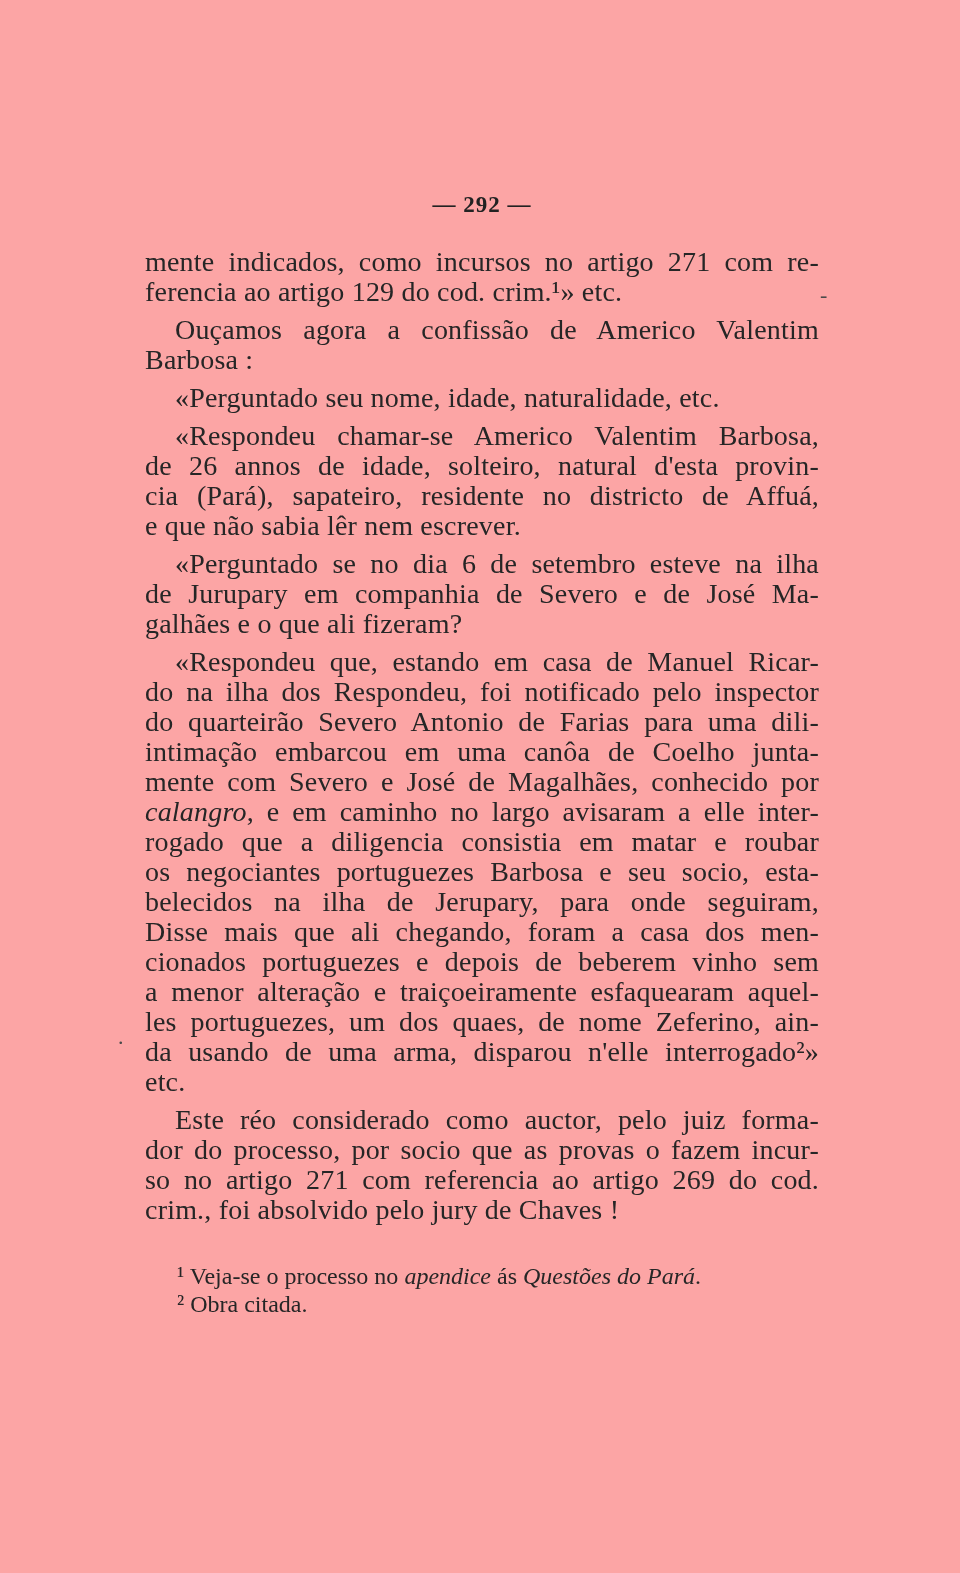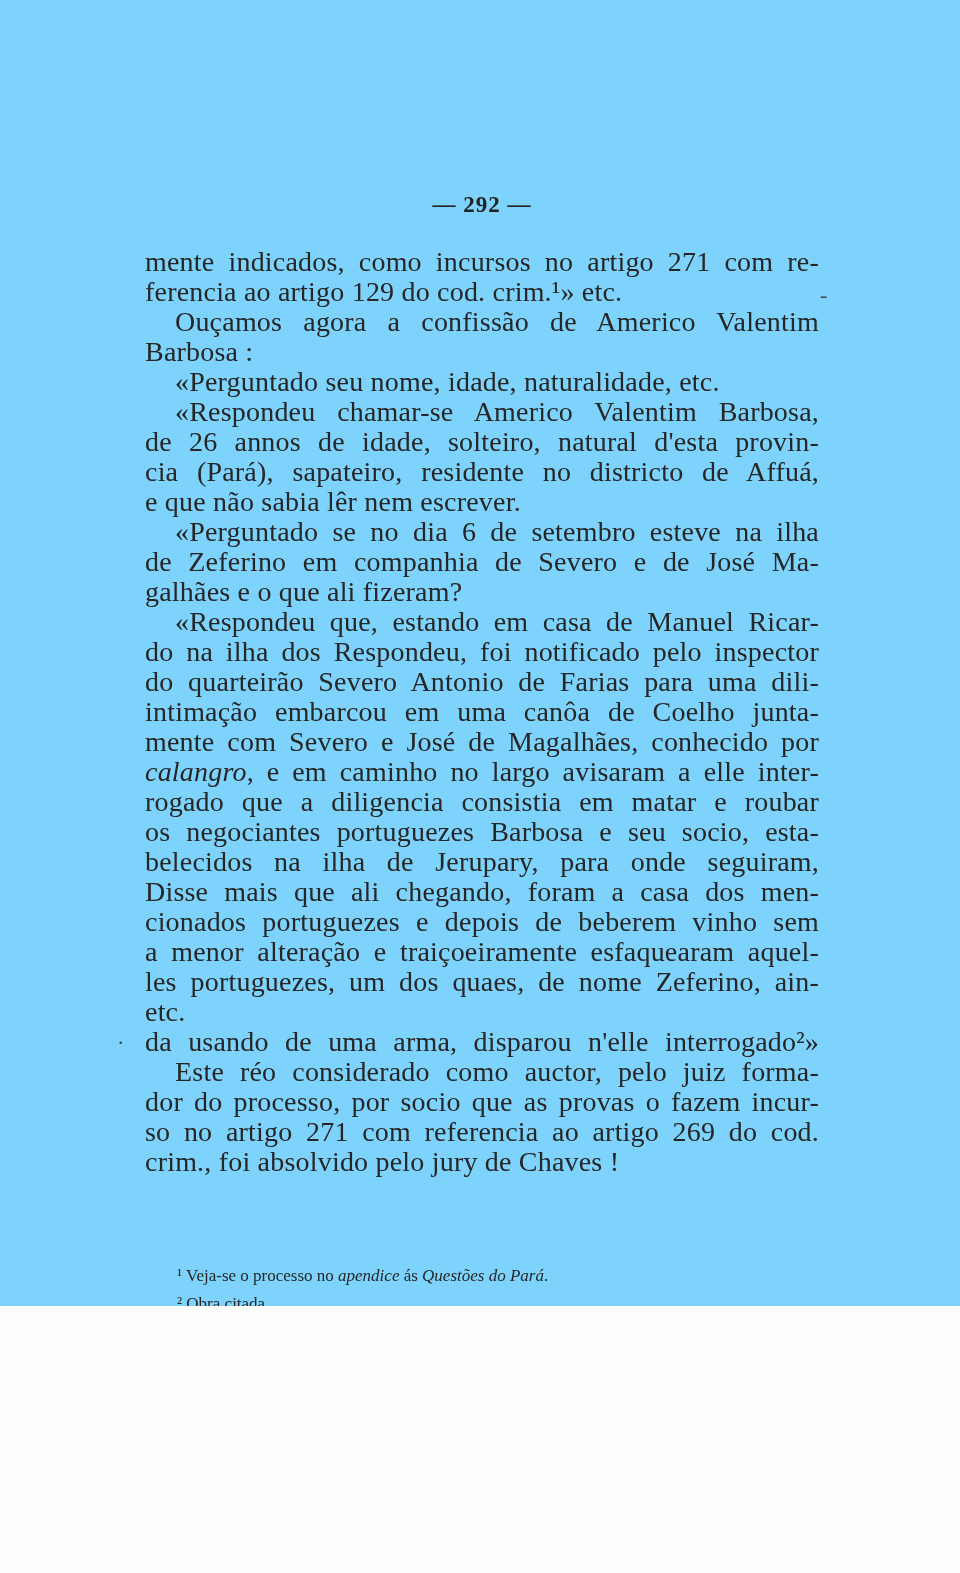--- a/index.html
+++ b/index.html
@@ -5,23 +5,23 @@
   * { margin: 0; padding: 0; box-sizing: border-box; }
   html, body { width: 960px; height: 1573px; }
   body {
     background: #fdfdfb;
     font-family: "Liberation Serif", "DejaVu Serif", serif;
     color: #262626;
   }
   .page {
     position: relative;
     width: 960px;
-    height: 1306px;
+    height: 1573px;
     overflow: hidden;
-    background: #7dd3fc;
+    background: #fca5a5;
   }
   .page-number {
     position: absolute;
     top: 192px;
     left: 145px;
     width: 674px;
     text-align: center;
     font-size: 23px;
     font-weight: bold;
     letter-spacing: 1px;
@@ -35,28 +35,28 @@
     font-size: 28px;
     line-height: 30px;
   }
   .line {
     text-align: justify;
     text-align-last: justify;
     letter-spacing: 0.2px;
     min-height: 30px;
   }
   .line.last { text-align-last: left; }
-  .line.indent { text-indent: 30px; }
+  .line.indent { text-indent: 30px; margin-top: 8px; }
   .it { font-style: italic; margin-top: 8px; }
   .footnotes {
     position: absolute;
     top: 1262px;
     left: 145px;
     width: 674px;
-    font-size: 17px;
+    font-size: 24px;
     line-height: 28px;
   }
   .fn-line { margin-left: 32px; }
   .artifact {
     position: absolute;
     color: #4a4a4a;
     font-size: 22px;
     line-height: 22px;
   }
   .artifact.dash { top: 284px; left: 820px; }
@@ -72,37 +72,37 @@
       <div class="line"><span>mente indicados, como incursos no artigo 271 com re-</span></div>
       <div class="line last"><span>ferencia ao artigo 129 do cod. crim.¹» etc.</span></div>
       <div class="line indent"><span>Ouçamos agora a confissão de Americo Valentim</span></div>
       <div class="line last"><span>Barbosa :</span></div>
       <div class="line last indent"><span>«Perguntado seu nome, idade, naturalidade, etc.</span></div>
       <div class="line indent"><span>«Respondeu chamar-se Americo Valentim Barbosa,</span></div>
       <div class="line"><span>de 26 annos de idade, solteiro, natural d'esta provin-</span></div>
       <div class="line"><span>cia (Pará), sapateiro, residente no districto de Affuá,</span></div>
       <div class="line last"><span>e que não sabia lêr nem escrever.</span></div>
       <div class="line indent"><span>«Perguntado se no dia 6 de setembro esteve na ilha</span></div>
-      <div class="line"><span>de Zeferino em companhia de Severo e de José Ma-</span></div>
+      <div class="line"><span>de Jurupary em companhia de Severo e de José Ma-</span></div>
       <div class="line last"><span>galhães e o que ali fizeram?</span></div>
       <div class="line indent"><span>«Respondeu que, estando em casa de Manuel Ricar-</span></div>
       <div class="line"><span>do na ilha dos Respondeu, foi notificado pelo inspector</span></div>
       <div class="line"><span>do quarteirão Severo Antonio de Farias para uma dili-</span></div>
       <div class="line"><span>intimação embarcou em uma canôa de Coelho junta-</span></div>
       <div class="line"><span>mente com Severo e José de Magalhães, conhecido por</span></div>
       <div class="line"><span class="it">calangro</span><span>, e em caminho no largo avisaram a elle inter-</span></div>
       <div class="line"><span>rogado que a diligencia consistia em matar e roubar</span></div>
       <div class="line"><span>os negociantes portuguezes Barbosa e seu socio, esta-</span></div>
       <div class="line"><span>belecidos na ilha de Jerupary, para onde seguiram,</span></div>
       <div class="line"><span>Disse mais que ali chegando, foram a casa dos men-</span></div>
       <div class="line"><span>cionados portuguezes e depois de beberem vinho sem</span></div>
       <div class="line"><span>a menor alteração e traiçoeiramente esfaquearam aquel-</span></div>
       <div class="line"><span>les portuguezes, um dos quaes, de nome Zeferino, ain-</span></div>
+      <div class="line"><span>da usando de uma arma, disparou n'elle interrogado²»</span></div>
       <div class="line last"><span>etc.</span></div>
-      <div class="line"><span>da usando de uma arma, disparou n'elle interrogado²»</span></div>
       <div class="line indent"><span>Este réo considerado como auctor, pelo juiz forma-</span></div>
       <div class="line"><span>dor do processo, por socio que as provas o fazem incur-</span></div>
       <div class="line"><span>so no artigo 271 com referencia ao artigo 269 do cod.</span></div>
       <div class="line last"><span>crim., foi absolvido pelo jury de Chaves !</span></div>
     </div>
 
   <div class="footnotes">
       <div class="fn-line"><span>¹ Veja-se o processo no </span><span class="it">apendice</span><span> ás </span><span class="it">Questões do Pará</span><span>.</span></div>
       <div class="fn-line"><span>² Obra citada.</span></div>
     </div>

